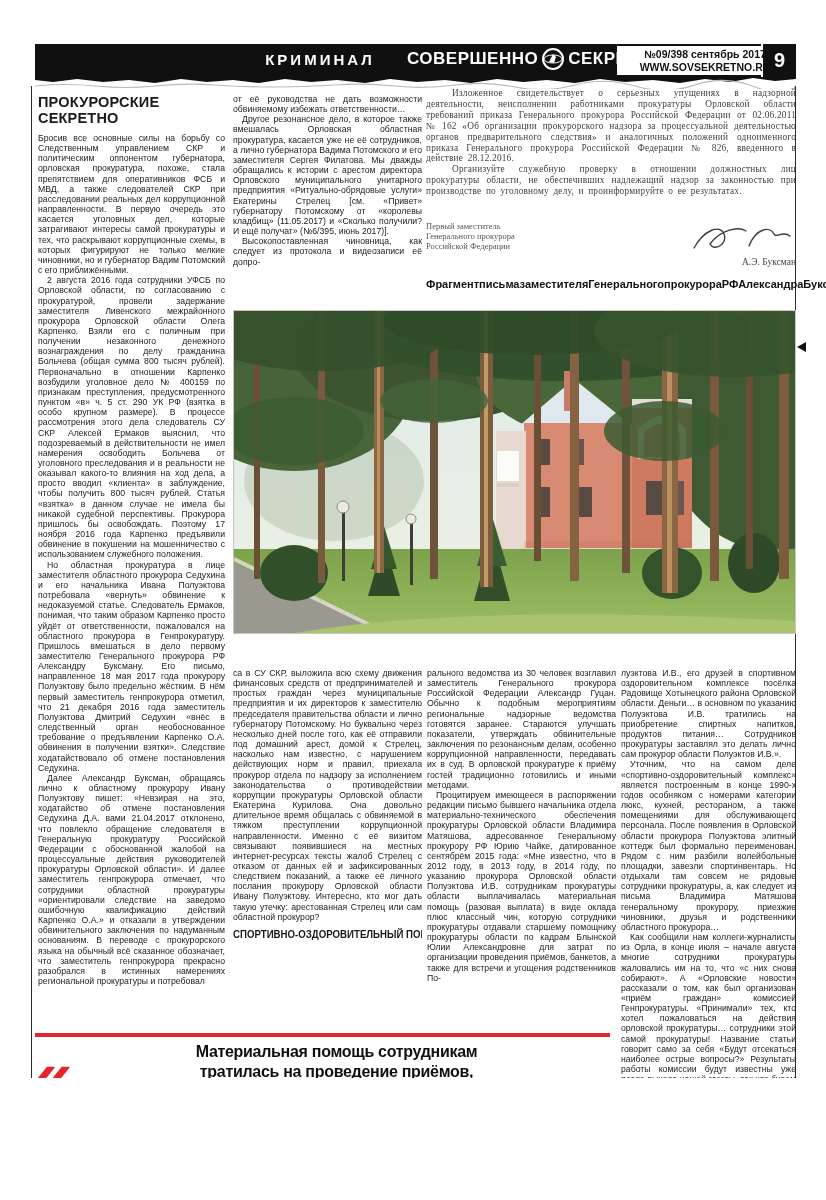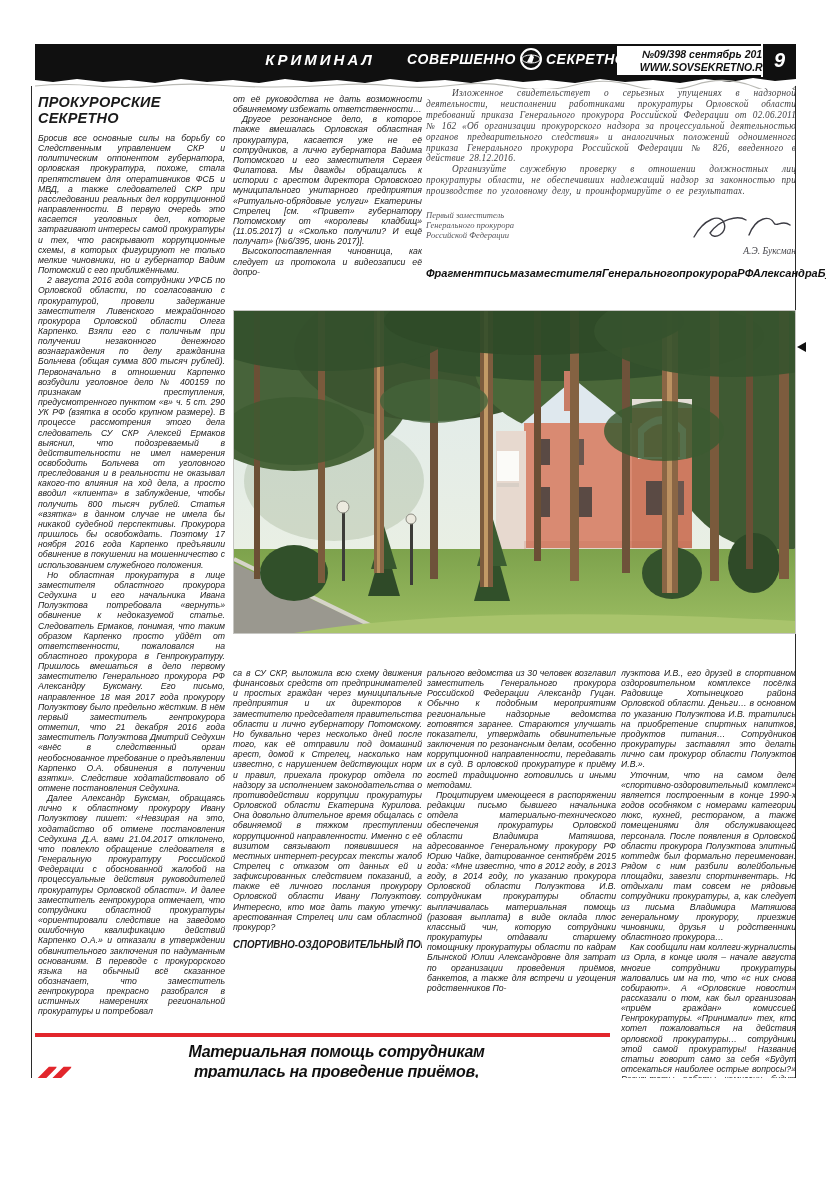--- a/index.html
+++ b/index.html
@@ -1,24 +1,24 @@
 <!DOCTYPE html>
 <html lang="ru"><head>
 <meta charset="utf-8">
 <style>
   html,body{margin:0;padding:0;background:#fff;}
   #page{position:relative;width:826px;height:1078px;background:#fff;overflow:hidden;
-        font-family:"Liberation Sans",sans-serif;color:#1a1a1a;font-style:italic;}
+        font-family:"Liberation Sans",sans-serif;color:#1a1a1a;}
 
   
   .masthead-bar{position:absolute;left:35px;top:44px;width:726px;height:33px;background:#101010;}
   .section-label{position:absolute;left:205px;top:7px;width:160px;text-align:center;color:#fff;
         font-size:15px;font-weight:bold;letter-spacing:3px;}
   .logo{position:absolute;left:372px;top:4px;display:flex;align-items:center;gap:4px;color:#fff;}
-  .logo .word{font-size:14px;font-weight:bold;letter-spacing:.5px;text-align:right;}
+  .logo .word{font-size:17px;font-weight:bold;letter-spacing:.5px;text-align:right;}
   .logo-globe{width:22px;height:22px;}
   .issue-box{position:absolute;left:582px;top:2px;width:176px;height:29px;background:#fff;
         display:flex;flex-direction:column;justify-content:center;align-items:center;}
   .issue-box div{font-size:10.5px;font-weight:bold;color:#111;line-height:13px;white-space:nowrap;}
   .page-num-box{position:absolute;left:763px;top:44px;width:33px;height:33px;background:#101010;
         color:#fff;font-size:20px;font-weight:bold;display:flex;align-items:center;justify-content:center;}
   .torn-edge{position:absolute;left:35px;top:77px;}
 
   
   .frame-left{position:absolute;left:31px;top:86px;width:1px;height:1060px;background:#2b2b2b;}
@@ -40,21 +40,21 @@
   #col2bot{left:233px;top:668px;width:189px;height:372px;}
   #col3bot{left:427px;top:668px;width:189px;height:362px;}
   #col4bot{left:621px;top:668px;width:175px;height:475px;}
   .end-marker{display:block;width:10px;height:10px;background:#e2262c;margin:3px 0 0 auto;}
   .photo-credit{font-weight:bold;font-size:10px;margin-top:16px;text-align:right;}
 
   
   #letter{position:absolute;left:426px;top:88px;width:370px;font-family:"Liberation Serif",serif;
         color:#3f3f42;font-size:9.3px;line-height:10.9px;text-align:justify;}
   #letter p{margin:0;text-indent:26px;word-spacing:2px;letter-spacing:.2px;}
-  .sig-row{display:flex;justify-content:space-between;margin-top:14px;}
+  .sig-row{display:flex;justify-content:space-between;margin-top:25px;}
   .sig-left{font-size:8.5px;line-height:9.8px;color:#55555a;}
   .sig-right{width:150px;text-align:right;}
   .sig-name{font-size:9.5px;color:#44444a;margin-top:-2px;}
   .letter-caption{margin-top:10px;font-family:"Liberation Sans",sans-serif;color:#111;
         font-weight:bold;font-size:11px;line-height:13.5px;text-align:left;}
 
   
   #photo{position:absolute;left:233px;top:310px;width:563px;height:324px;border:1px solid #c6c6c2;
         box-sizing:border-box;overflow:hidden;}
   #photo-caption{position:absolute;left:233px;top:641px;width:563px;font-weight:bold;

